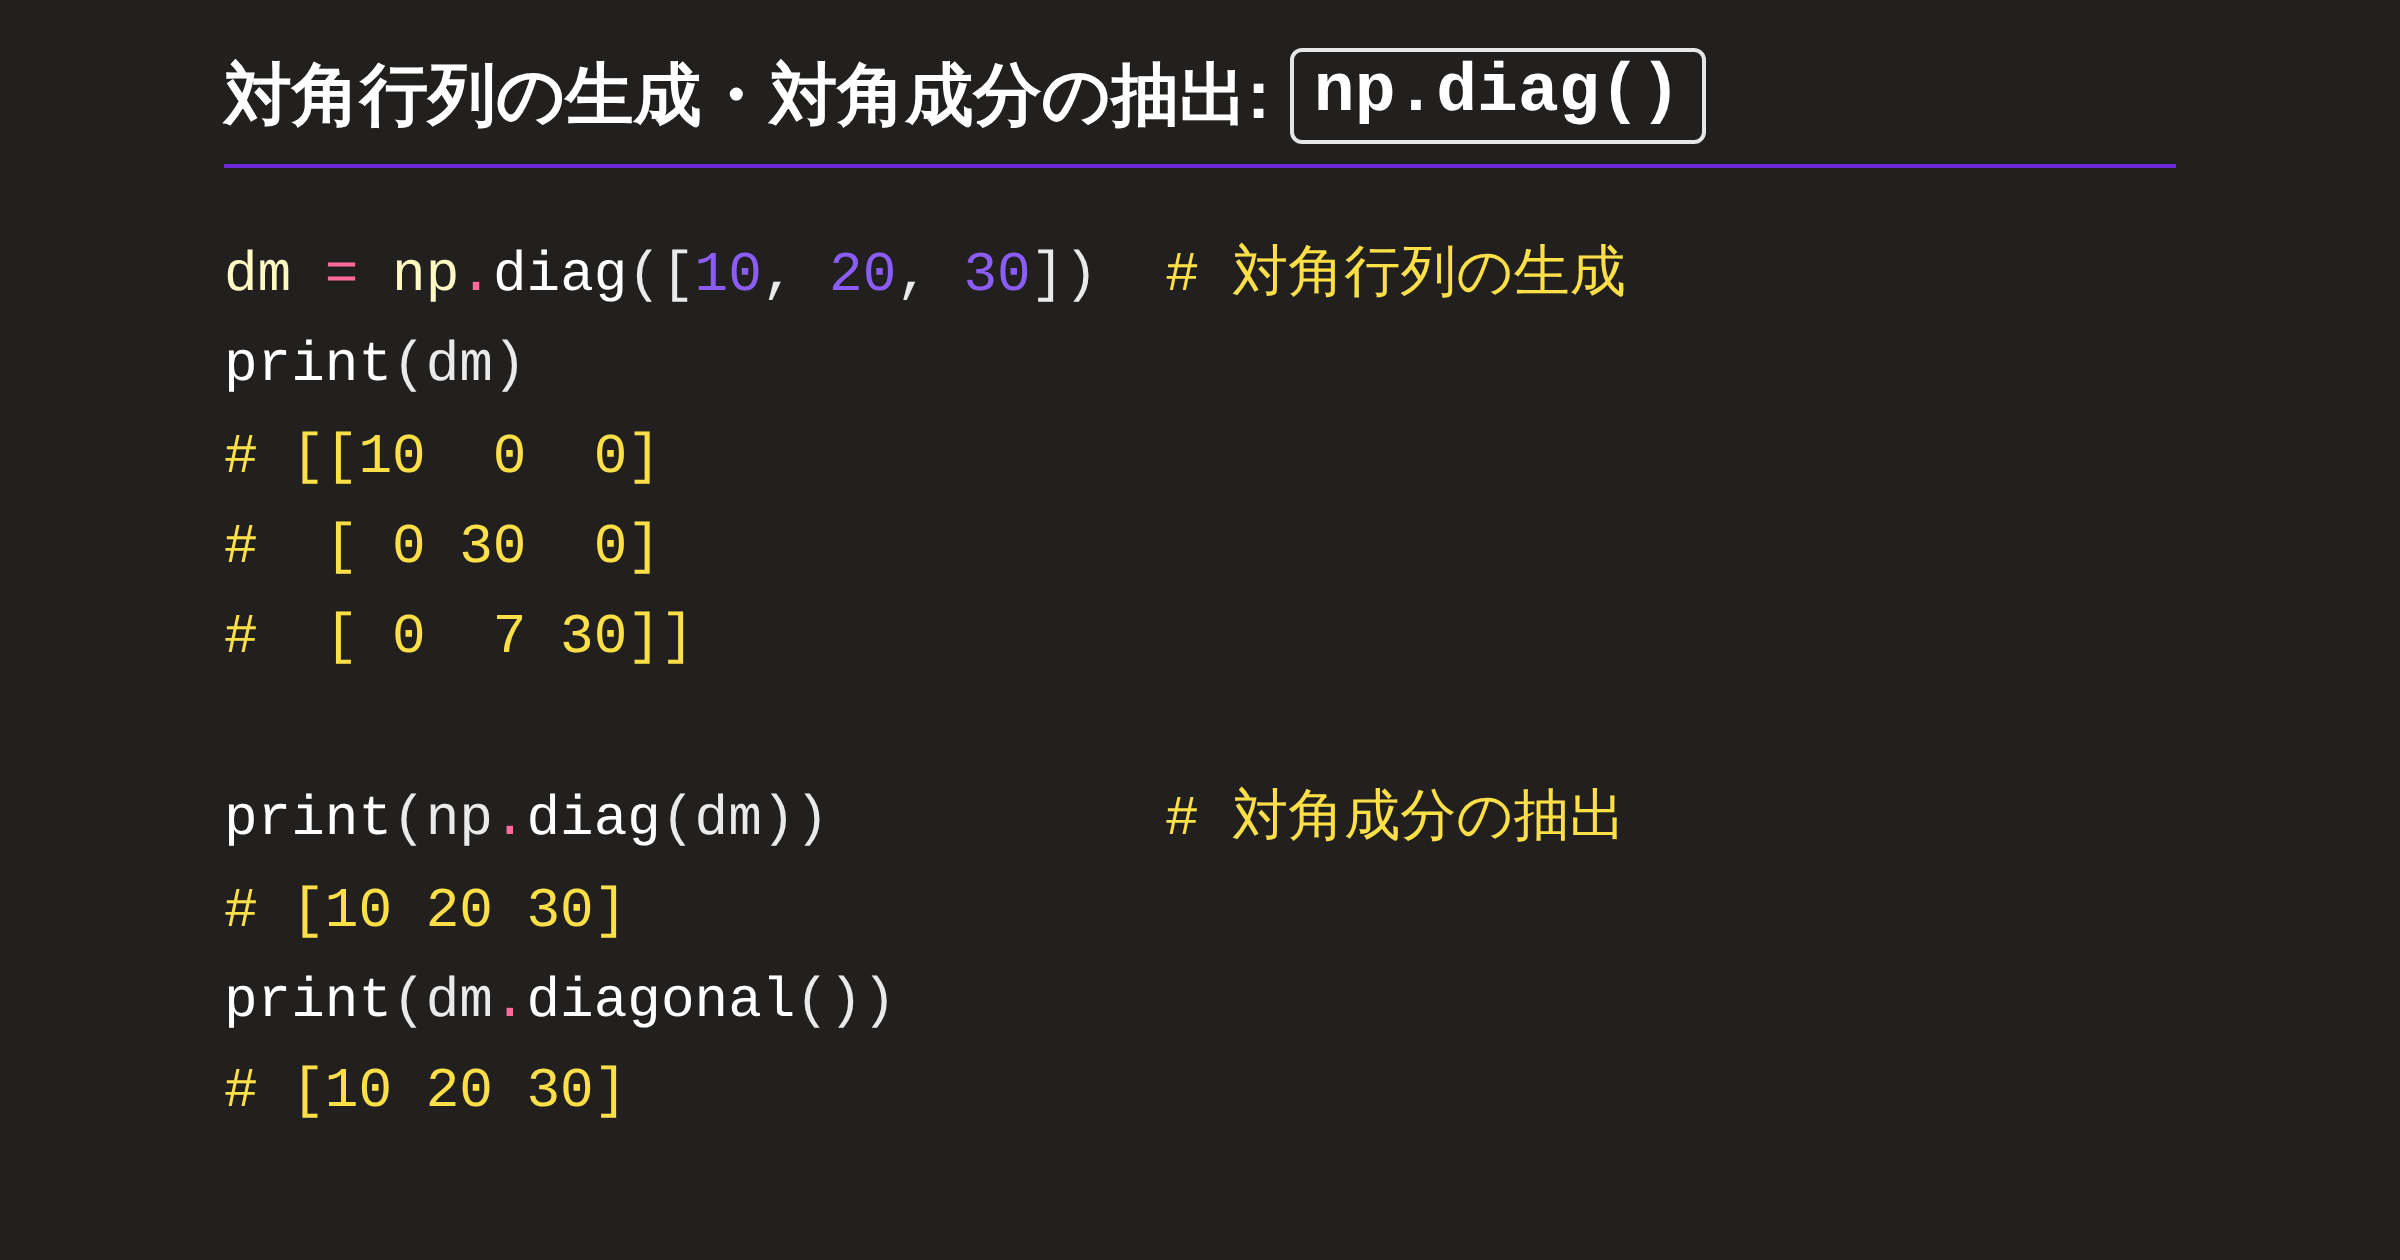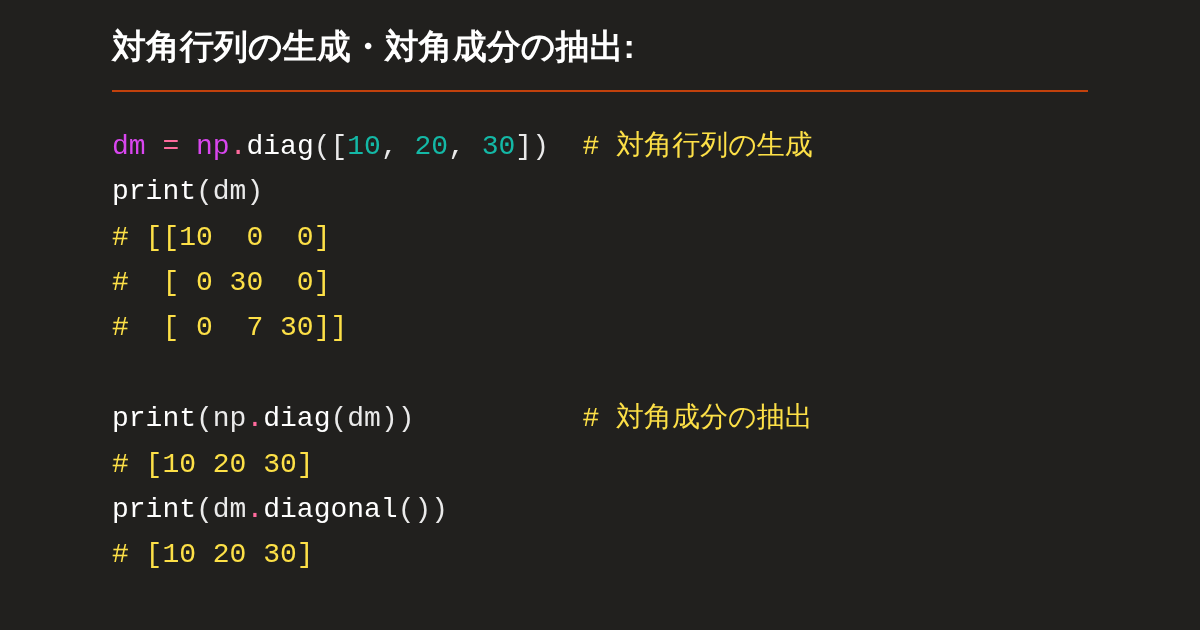--- a/index.html
+++ b/index.html
@@ -13,54 +13,55 @@
     background: #21201e;
     color: #eaeaea;
     font-family: "Hiragino Kaku Gothic ProN", "Yu Gothic", Meiryo, sans-serif;
     padding: 24px 112px 40px 112px;
     overflow: hidden;
   }
   .heading {
     font-size: 34px;
     font-weight: 700;
     color: #ffffff;
-    border-bottom: 2px solid #c2410c;
-    padding-bottom: 20px;
+    border-bottom: 2px solid #6d28d9;
+    padding-bottom: 10px;
     display: flex;
     align-items: center;
     gap: 10px;
   }
   .heading .code-badge {
     font-family: "SFMono-Regular", Consolas, "Liberation Mono", Menlo, monospace;
     border: 2px solid #e6e6e6;
     border-radius: 6px;
     padding: 2px 10px 4px 10px;
     font-weight: 700;
   }
   pre.code {
     margin-top: 32px;
     font-family: "SFMono-Regular", Consolas, "Liberation Mono", Menlo, monospace;
     font-size: 28px;
     line-height: 1.62;
     white-space: pre;
     color: #eaeaea;
     font-weight: 400;
   }
-  .tok-var   { color: #d946ef; }
+  .tok-var   { color: #fef9c3; }
   .tok-op    { color: #ff6a9d; }
   .tok-punct { color: #eaeaea; }
-  .tok-num   { color: #14b8a6; }
+  .tok-num   { color: #8b5cf6; }
   .tok-func  { color: #ffffff; }
   .tok-comment { color: #fde047; }
 </style>
 </head>
 <body>
 
 <h1 class="heading">
   <span>対角行列の生成・対角成分の抽出:</span>
+  <span class="code-badge">np.diag()</span>
 </h1>
 
 <pre class="code" id="code-block"><span class="tok-var">dm </span><span class="tok-op">=</span><span class="tok-var"> np</span><span class="tok-op">.</span><span class="tok-func">diag</span><span class="tok-punct">([</span><span class="tok-num">10</span><span class="tok-punct">, </span><span class="tok-num">20</span><span class="tok-punct">, </span><span class="tok-num">30</span><span class="tok-punct">])  </span><span class="tok-comment"># 対角行列の生成</span>
 <span class="tok-func">print</span><span class="tok-punct">(dm)</span>
 <span class="tok-comment"># [[10  0  0]</span>
 <span class="tok-comment">#  [ 0 30  0]</span>
 <span class="tok-comment">#  [ 0  7 30]]</span>
 <span class="tok-var"></span>
 <span class="tok-func">print</span><span class="tok-punct">(np</span><span class="tok-op">.</span><span class="tok-func">diag</span><span class="tok-punct">(dm))          </span><span class="tok-comment"># 対角成分の抽出</span>
 <span class="tok-comment"># [10 20 30]</span>

